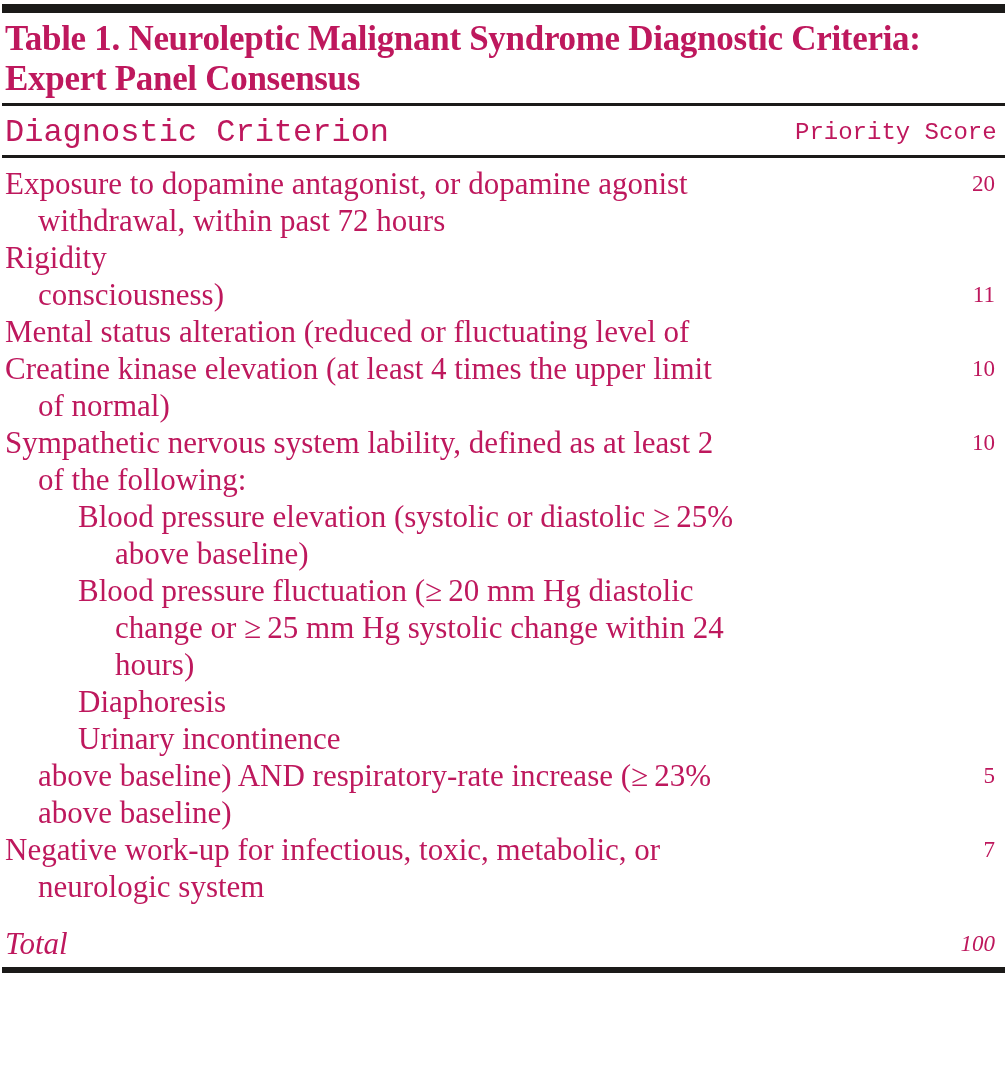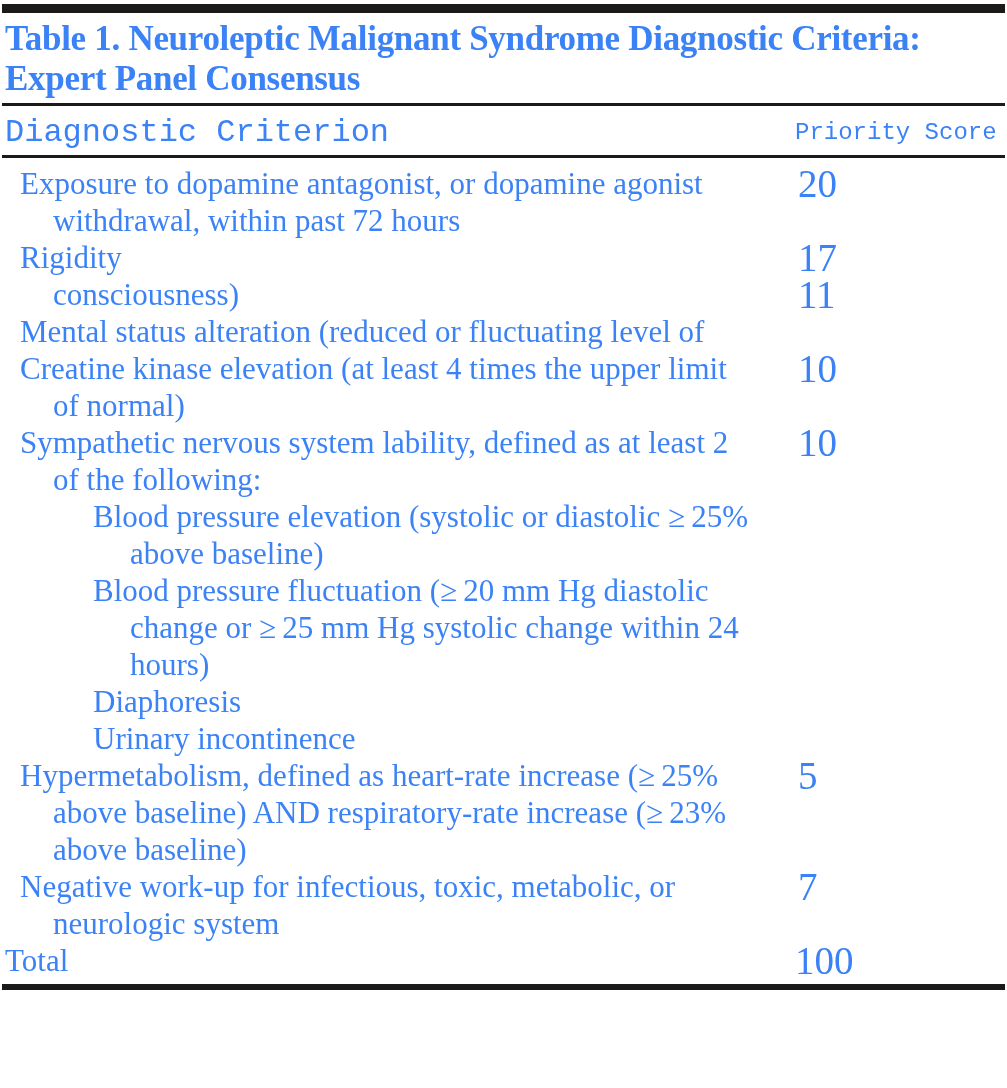--- a/index.html
+++ b/index.html
@@ -1,21 +1,21 @@
 <!DOCTYPE html>
 <html><head>
 <meta charset="utf-8">
 <style>
   html, body { margin: 0; padding: 0; background: #ffffff; }
   #page {
     position: relative;
     width: 1007px;
     height: 1088px;
     background: #ffffff;
-    color: #3b82f6;
+    color: #be185d;
     font-family: "Liberation Serif", "DejaVu Serif", serif;
     overflow: hidden;
     box-sizing: border-box;
   }
   .bar-top    { height: 9px; background: #1b1a18; margin: 4px 2px 0 2px; }
   .rule       { height: 3px; background: #1b1a18; margin: 0 2px; }
   .bar-bottom { height: 6px; background: #1b1a18; margin: 5px 2px 0 2px; }
 
   .title-block {
     padding: 6px 8px 4px 5px;
@@ -39,44 +39,46 @@
     line-height: 36px;
     white-space: nowrap;
   }
   .col-header-score {
     width: 200px;
     font-size: 24px;
     line-height: 36px;
     white-space: nowrap;
   }
 
-  .tbody { padding: 7px 12px 0 20px; }
+  .tbody { padding: 7px 12px 0 5px; }
 
   .row { display: flex; align-items: flex-start; }
   .criterion { width: 790px; }
   .line {
     font-size: 31px;
     line-height: 37px;
     white-space: nowrap;
   }
   .indent-0 { padding-left: 0; }
   .indent-1 { padding-left: 33px; }
   .indent-2 { padding-left: 73px; }
   .indent-3 { padding-left: 110px; }
   .score-cell {
     width: 200px;
-    font-size: 39px;
+    font-size: 23px;
     line-height: 37px;
-    text-align: left;
+    text-align: right;
   }
 
   .total-row {
     display: flex;
     align-items: flex-start;
+    margin-top: 20px;
     padding: 0 12px 0 5px;
+    font-style: italic;
   }
   .total-label {
     width: 790px;
     font-size: 31px;
     line-height: 37px;
     white-space: nowrap;
   }
 </style>
 </head>
 <body>
@@ -104,21 +106,20 @@
         <div class="criterion">
           <div class="line indent-0">Exposure to dopamine antagonist, or dopamine agonist</div>
           <div class="line indent-1">withdrawal, within past 72 hours</div>
         </div>
         <div class="score-cell">20</div>
       </div>
       <div class="row">
         <div class="criterion">
           <div class="line indent-0">Rigidity</div>
         </div>
-        <div class="score-cell">17</div>
       </div>
       <div class="row">
         <div class="criterion">
           <div class="line indent-1">consciousness)</div>
           <div class="line indent-0">Mental status alteration (reduced or fluctuating level of</div>
         </div>
         <div class="score-cell">11</div>
       </div>
       <div class="row">
         <div class="criterion">
@@ -136,21 +137,20 @@
           <div class="line indent-2">Blood pressure fluctuation (≥ 20 mm Hg diastolic</div>
           <div class="line indent-3">change or ≥ 25 mm Hg systolic change within 24</div>
           <div class="line indent-3">hours)</div>
           <div class="line indent-2">Diaphoresis</div>
           <div class="line indent-2">Urinary incontinence</div>
         </div>
         <div class="score-cell">10</div>
       </div>
       <div class="row">
         <div class="criterion">
-          <div class="line indent-0">Hypermetabolism, defined as heart-rate increase (≥ 25%</div>
           <div class="line indent-1">above baseline) AND respiratory-rate increase (≥ 23%</div>
           <div class="line indent-1">above baseline)</div>
         </div>
         <div class="score-cell">5</div>
       </div>
       <div class="row">
         <div class="criterion">
           <div class="line indent-0">Negative work-up for infectious, toxic, metabolic, or</div>
           <div class="line indent-1">neurologic system</div>
         </div>

